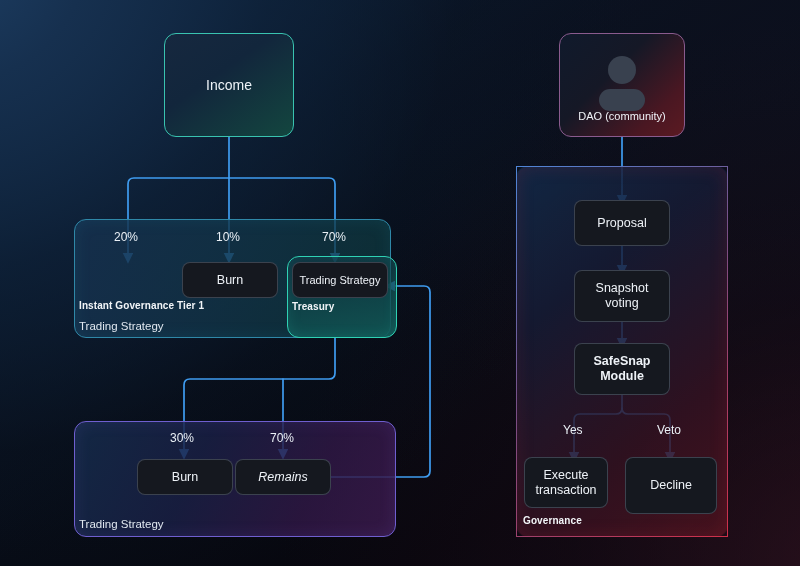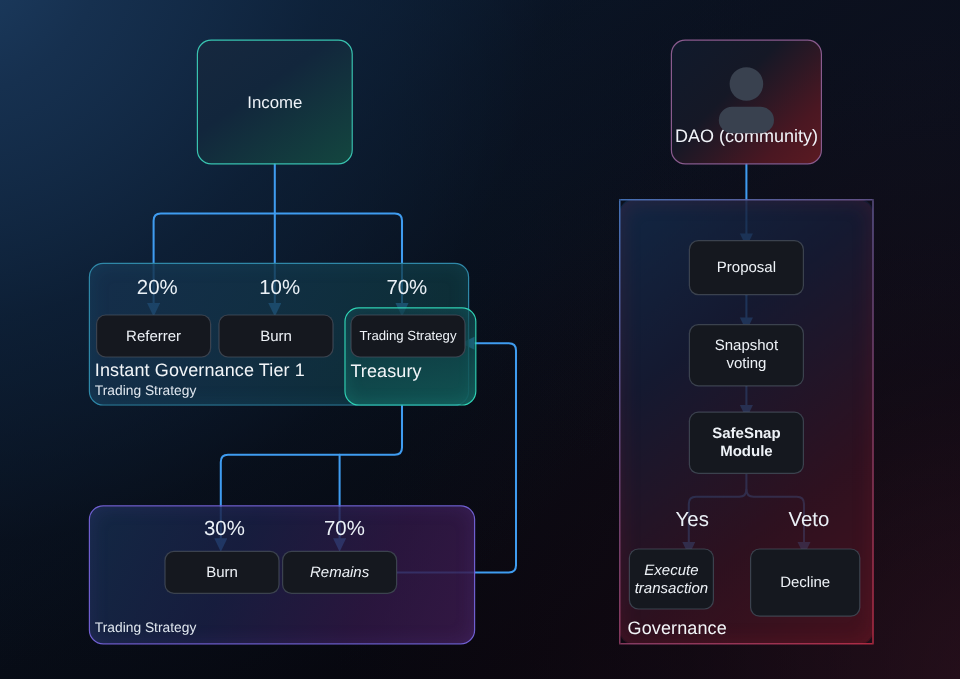--- a/index.html
+++ b/index.html
@@ -12,21 +12,21 @@
     position:relative;width:800px;height:566px;
     background:
       radial-gradient(circle at -5% -8%, #1d3e63 0%, #16304f 12%, rgba(14,34,58,0.72) 30%, rgba(9,19,34,0.35) 48%, rgba(5,9,16,0) 66%),
       radial-gradient(circle at 104% 100%, rgba(60,22,36,0.55) 0%, rgba(34,14,26,0.35) 26%, rgba(10,8,16,0) 55%),
       radial-gradient(circle at 96% 6%, rgba(12,16,30,0.9) 0%, rgba(5,7,13,0) 48%),
       linear-gradient(150deg,#112b49 0%,#0a1627 28%,#070b14 55%,#07060d 78%,#0b0710 100%);
   }
   #wires{position:absolute;left:0;top:0;width:800px;height:566px;pointer-events:none;}
 
   .panel{position:absolute;border-radius:12px;box-sizing:border-box;border:1px solid rgba(120,160,200,.5);}
-  .panel-title{position:absolute;font-size:15px;font-weight:normal;color:#f2f5f8;letter-spacing:.1px;white-space:nowrap;}
+  .panel-title{position:absolute;font-size:10px;font-weight:bold;color:#f2f5f8;letter-spacing:.1px;white-space:nowrap;}
   .panel-sub{position:absolute;font-size:11.5px;color:#dfe6ee;white-space:nowrap;}
 
   
   #tier1{
     border-color:#2f88a8;
     background:linear-gradient(105deg, rgba(22,48,78,.85) 0%, rgba(18,52,72,.8) 45%, rgba(14,58,62,.72) 100%);
     box-shadow:0 0 16px rgba(30,120,150,.18) inset;
   }
   
   #treasury{
@@ -62,26 +62,26 @@
     background:linear-gradient(145deg,#16283f 0%,#12263c 40%,#13463f 100%);
     border:1px solid #39c3b0;
     color:#eef3f8;
   }
   #dao{
     background:linear-gradient(135deg,#101a2c 0%,#151826 40%,#4a1722 78%,#5b1a22 100%);
     border-image:linear-gradient(135deg,#4a86d6 0%,#8a5b8e 50%,#e03a52 100%) 1;
     border:1px solid #8a5b8e;border-radius:12px;
     flex-direction:column;justify-content:flex-end;padding-bottom:13px;
   }
-  #dao .dao-label{font-size:15px;color:#f0f3f8;}
+  #dao .dao-label{font-size:11px;color:#f0f3f8;}
   .avatar{position:absolute;left:50%;transform:translateX(-50%);top:22px;width:54px;height:52px;}
   .avatar .head{position:absolute;left:13px;top:0;width:28px;height:28px;border-radius:50%;background:#39414f;}
   .avatar .body{position:absolute;left:4px;top:33px;width:46px;height:22px;border-radius:11px;background:#39414f;}
 
-  .wire-label{position:absolute;font-size:17px;color:#eaf0f6;white-space:nowrap;}
+  .wire-label{position:absolute;font-size:12px;color:#eaf0f6;white-space:nowrap;}
 </style>
 </head>
 <body>
 
 <div id="canvas">
 
   <svg id="wires" viewBox="0 0 800 566">
     <defs>
       <marker id="ah" markerWidth="7" markerHeight="7" refX="3.2" refY="3.2" orient="auto">
         <path d="M0,0 L6.6,3.2 L0,6.4 z" fill="#3f9cf0"></path>
@@ -113,23 +113,20 @@
       <path d="M622,408 Q622,414 628,414 L664,414 Q670,414 670,420 L670,457" marker-end="url(#ah)"></path>
     </g>
   </svg>
 
   <div id="income" class="node big" style="left:164px;top:33px;width:130px;height:104px;">
     <span>Income</span>
   </div>
 
   <div id="tier1" class="panel" style="left:74px;top:219px;width:317px;height:119px;"></div>
 
-  <div class="node" style="left:80px;top:262px;width:96px;height:36px;">
-    <span>Referrer</span>
-  </div>
   <div class="node" style="left:182px;top:262px;width:96px;height:36px;">
     <span>Burn</span>
   </div>
 
   <div class="panel-title" style="left:79px;top:300px;">Instant Governance Tier 1</div>
   <div class="panel-sub" style="left:79px;top:320px;">Trading Strategy</div>
 
   <div id="treasury" class="panel" style="left:287px;top:256px;width:110px;height:82px;"></div>
   <div class="node" style="left:292px;top:262px;width:96px;height:36px;">
     <span style="font-size:11px;">Trading Strategy</span>
@@ -168,21 +165,21 @@
     <span>Proposal</span>
   </div>
   <div class="node" style="left:574px;top:270px;width:96px;height:52px;">
     <span style="white-space:pre-line;">Snapshot
 voting</span>
   </div>
   <div class="node" style="left:574px;top:343px;width:96px;height:52px;">
     <span style="white-space:pre-line;font-weight:bold;">SafeSnap
 Module</span>
   </div>
-  <div class="node" style="left:524px;top:457px;width:71px;height:51px;font-style:italic;">
+  <div class="node" style="left:524px;top:457px;width:84px;height:51px;">
     <span style="white-space:pre-line;">Execute
 transaction</span>
   </div>
   <div class="node" style="left:625px;top:457px;width:92px;height:57px;">
     <span>Decline</span>
   </div>
 
   <div class="wire-label" style="left:563px;top:423px;">Yes</div>
   <div class="wire-label" style="left:657px;top:423px;">Veto</div>
 

